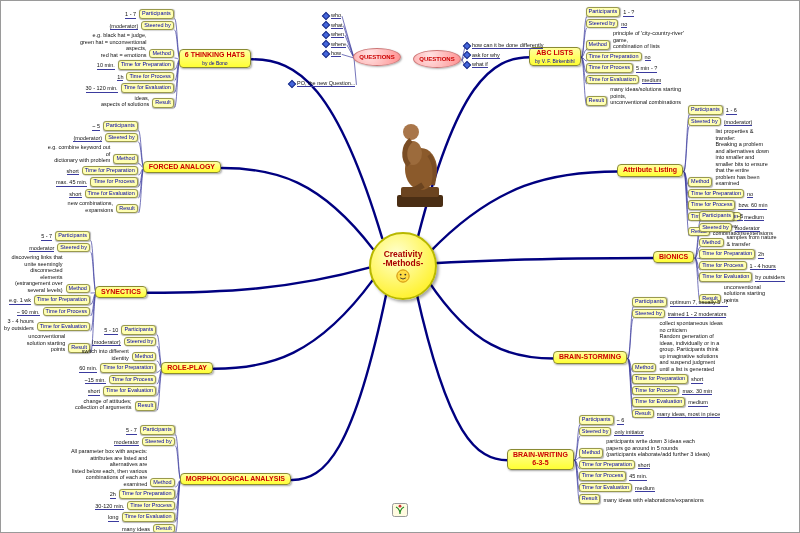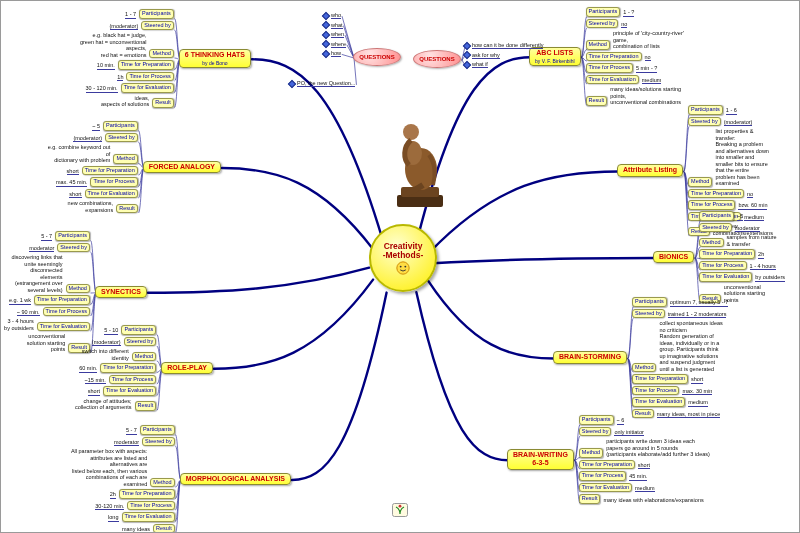--- a/index.html
+++ b/index.html
@@ -35,21 +35,21 @@
     position:absolute;display:flex;align-items:center;justify-content:center;z-index:2;
     border-radius:50%;background:radial-gradient(circle at 35% 30%,#ffe3e3,#ff8f8f);
     border:1px solid #cc7777;color:#cc0000;font-weight:bold;font-size:6px;
     box-shadow:1px 1px 2px rgba(0,0,0,0.3);
   }
   .qcol{position:absolute;display:flex;flex-direction:column;gap:2.5px;z-index:2;}
   .qitem{display:flex;align-items:center;gap:2px;font-size:5.5px;color:#111;}
   .qitem .qtext{border-bottom:1px solid #3b3b9e;white-space:nowrap;}
   .bullet{width:4px;height:4px;background:#4466dd;border:0.5px solid #223388;transform:rotate(45deg);flex:none;}
   .center-node{
-    position:absolute;left:368px;top:223px;width:64px;height:64px;border-radius:50%;
+    position:absolute;left:368px;top:231px;width:64px;height:64px;border-radius:50%;
     background:radial-gradient(circle at 40% 32%,#ffffd0,#ffee00);
     border:2px solid #b8b800;display:flex;flex-direction:column;align-items:center;justify-content:center;
     color:#aa0000;font-weight:bold;font-size:8.5px;line-height:9.5px;z-index:5;
     box-shadow:2px 2px 3px rgba(0,0,0,0.35);text-align:center;
   }
   .thinker{position:absolute;left:390px;top:114px;z-index:3;}
   .footer-logo{position:absolute;left:391px;top:502px;z-index:3;}
 </style>
 </head>
 <body>

